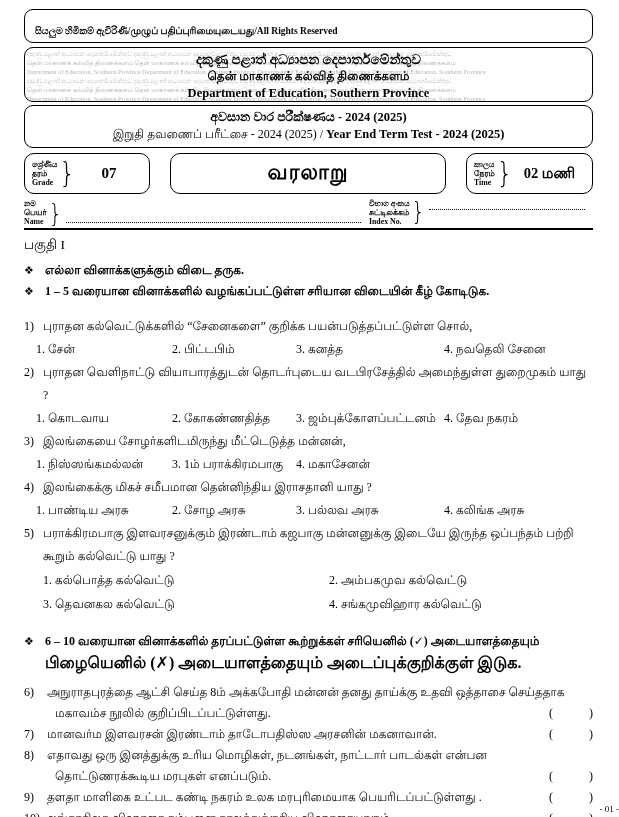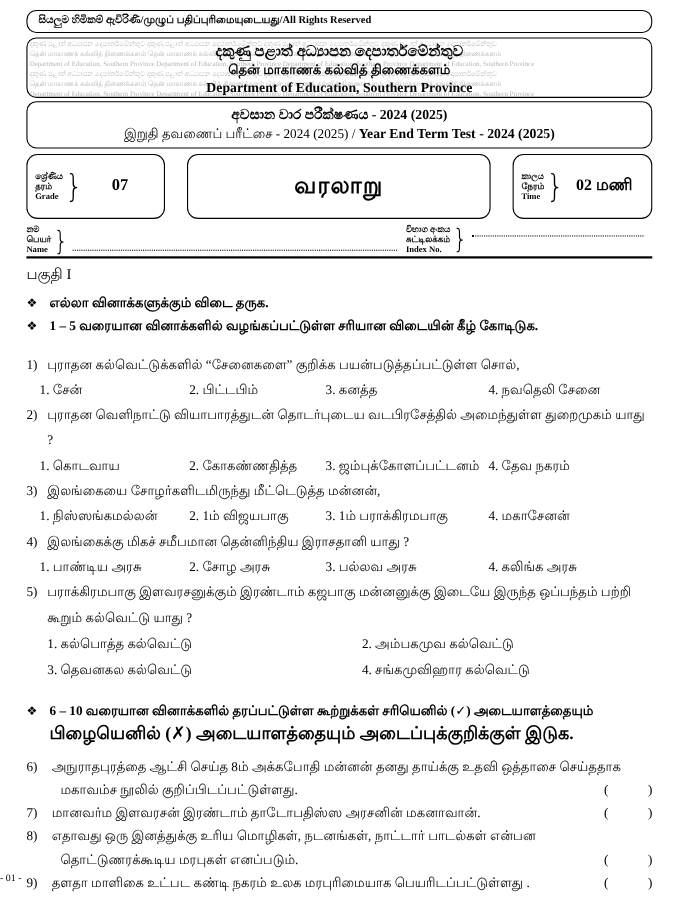--- a/index.html
+++ b/index.html
@@ -1,21 +1,21 @@
 <!DOCTYPE html>
 <html><head>
 <meta charset="utf-8">
 <style>
   * { box-sizing: border-box; margin: 0; padding: 0; }
   html,body { width: 619px; height: 817px; background: #ffffff; color: #000;
     font-family: "Liberation Serif", "DejaVu Sans", serif; overflow: hidden; position: relative; }
   .page { padding: 9px 26px 0 24px; }
 
   
-  .rights-box { border: 1.6px solid #000; border-radius: 9px; padding: 3px 10px 4px 10px;
+  .rights-box { border: 1.6px solid #000; border-radius: 9px; padding: 16px 10px 4px 10px;
     font-size: 9.5px; font-weight: bold; }
 
   
   .hdr-box { position: relative; border: 1.6px solid #000; border-radius: 9px; margin-top: 4px;
     height: 55px; overflow: hidden; }
   .wm { position: absolute; inset: 0; color: #b5b5b5; font-size: 6.3px; line-height: 8.9px;
     white-space: nowrap; padding: 2px 0 0 2px; }
   .hdr-main { position: relative; text-align: center; padding-top: 3px; }
   .hdr-l1 { font-size: 13.5px; font-weight: bold; line-height: 17px; }
   .hdr-l2 { font-size: 12px;  font-weight: bold; line-height: 17px; }
@@ -23,21 +23,21 @@
 
   
   .title-box { border: 1.6px solid #000; border-radius: 9px; margin-top: 3px; text-align: center;
     padding: 3px 0 4px 0; }
   .title-l1 { font-size: 12.5px; font-weight: bold; line-height: 17px; }
   .title-l2 { font-size: 12px; line-height: 17px; }
   .title-l2 b { font-size: 12.5px; }
 
   
   .info-row { display: flex; margin-top: 5px; }
-  .ibox { border: 1.6px solid #000; border-radius: 10px; height: 59px; display: flex;
+  .ibox { border: 1.6px solid #000; border-radius: 10px; height: 41px; display: flex;
     align-items: center; padding: 0 7px; }
   .grade-box { width: 126px; }
   .subject-box { flex: 1; margin: 0 20px; justify-content: center; }
   .time-box { width: 127px; }
   .lbl-stack { display: flex; flex-direction: column; font-size: 7.8px; line-height: 9px;
     font-weight: bold; flex: none; }
   .brace { font-family: "DejaVu Sans", sans-serif; font-size: 25px; font-weight: 300;
     transform: scaleY(1.15); margin: 0 1px 0 2px; flex: none; }
   .big-val { font-weight: bold; font-size: 15px; flex: 1; text-align: center; }
   .subject-txt { font-weight: bold; font-size: 21px; letter-spacing: 1px; }
@@ -72,21 +72,21 @@
   
   .tf-instr { margin-top: 15px; }
   .tf-sec { margin-top: 9px; font-size: 12px; }
   .tf-row { display: flex; line-height: 21px; }
   .tf-num { width: 23px; flex: none; }
   .tf-text { flex: 1; }
   .tf-cont { padding-left: 8px; }
   .brk { width: 52px; flex: none; display: flex; justify-content: space-between;
     padding-left: 8px; }
 
-  .footer { position: absolute; bottom: 14px; left: 0; width: 100%; text-align: left;
+  .footer { position: absolute; bottom: 3px; left: 0; width: 100%; text-align: right;
     font-size: 9px; }
 </style>
 </head>
 <body>
 
 <div class="page">
 
   <div class="rights-box">
     <span>සියලුම හිමිකම් ඇවිරිණි/முழுப் பதிப்புரிமையுடையது/All Rights Reserved</span>
   </div>
@@ -197,21 +197,20 @@
       </div>
     </div>
 
     <div>
       <div class="q-line">
         <span class="q-num">3)</span>
         <span class="q-text">இலங்கையை சோழர்களிடமிருந்து மீட்டெடுத்த மன்னன்,</span>
       </div>
       <div class="opts4">
         <span>1. நிஸ்ஸங்கமல்லன்</span>
-        <span>2. 1ம் விஜயபாகு</span>
         <span>3. 1ம் பராக்கிரமபாகு</span>
         <span>4. மகாசேனன்</span>
       </div>
     </div>
 
     <div>
       <div class="q-line">
         <span class="q-num">4)</span>
         <span class="q-text">இலங்கைக்கு மிகச் சமீபமான தென்னிந்திய இராசதானி யாது ?</span>
       </div>

